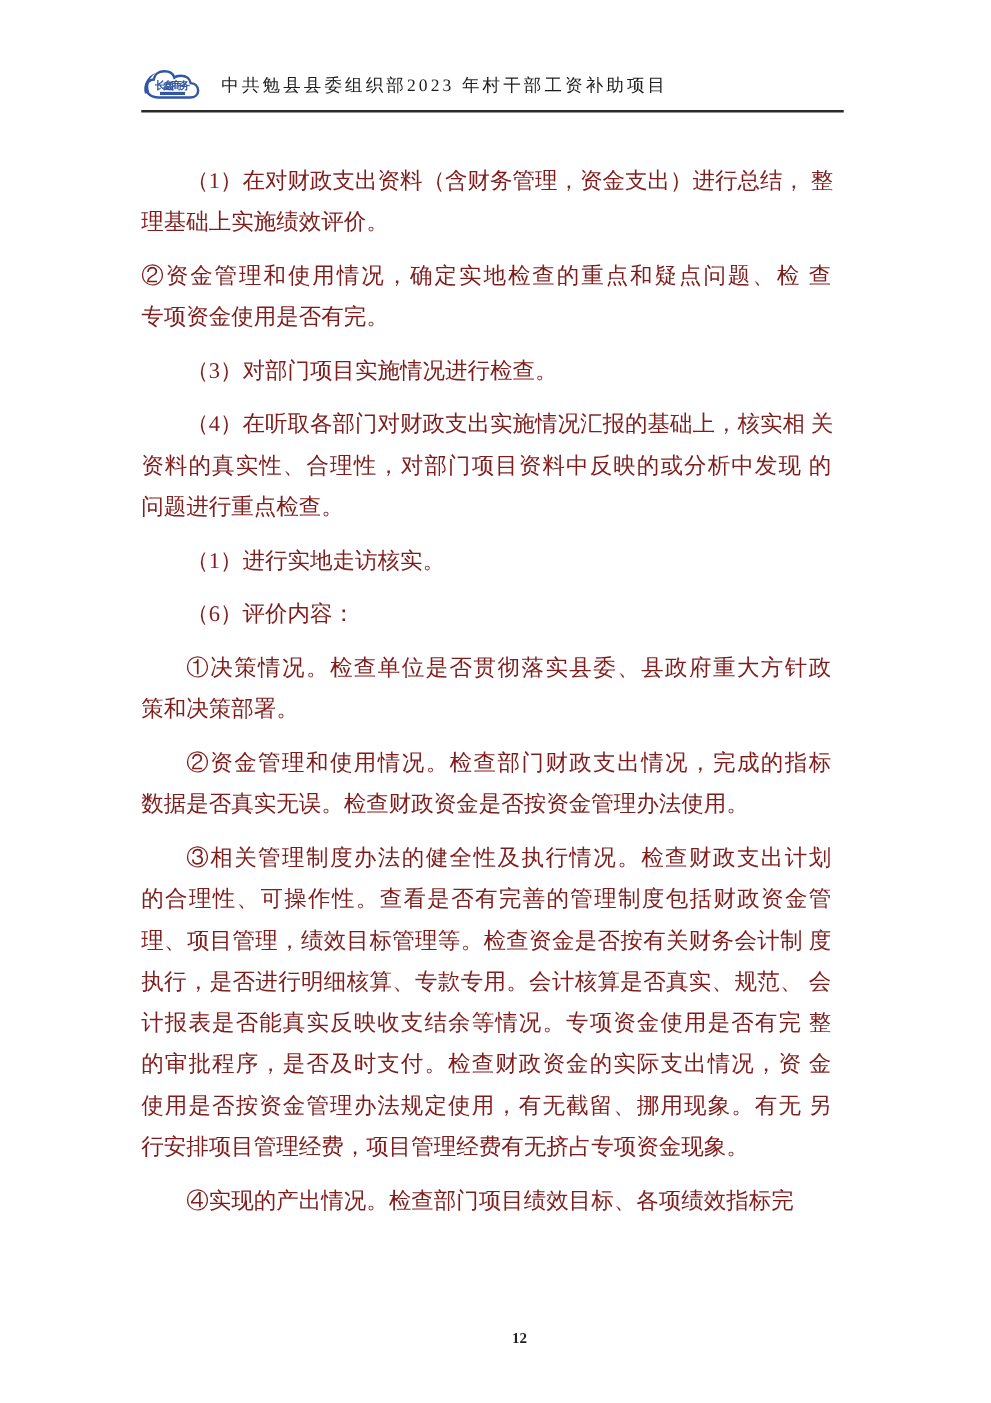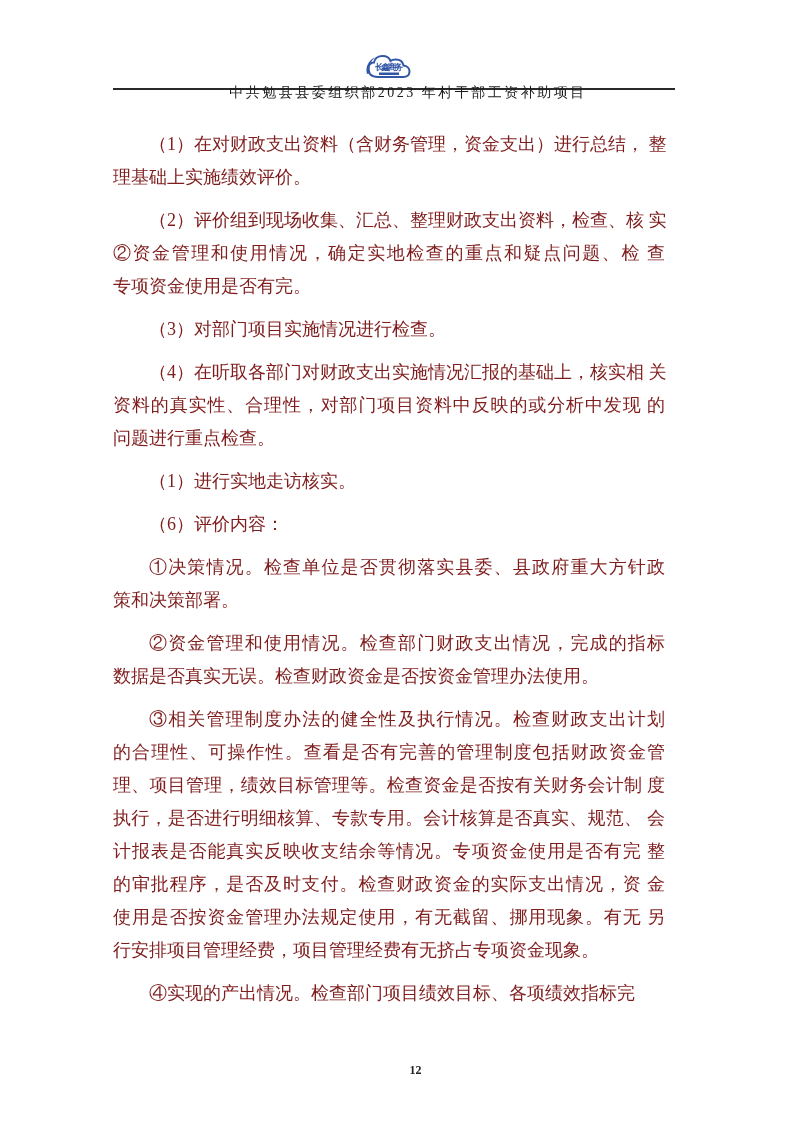--- a/index.html
+++ b/index.html
@@ -21,30 +21,29 @@
   .header {
     position: absolute;
     left: 113px;
     top: 52px;
     width: 562px;
   }
   .header-row {
     display: flex;
     align-items: center;
     height: 34px;
-    flex-direction: column;
   }
   .logo {
     width: 60px;
     height: 32px;
     flex: 0 0 auto;
     position: relative;
   }
   .header-title {
-    margin-left: 28px;
+    margin-left: 4px;
     font-size: 14px;
     letter-spacing: 2.5px;
     color: #1c1c1c;
     white-space: nowrap;
   }
   .header-rule {
     margin-top: 2px;
     height: 2px;
     background: #2a2a2a;
     width: 562px;
@@ -113,21 +112,20 @@
     </div>
     <div class="header-rule"></div>
   </div>
 
   <div class="doc-body">
       <p class="para">
         <span class="line first stretch">（1）在对财政支出资料（含财务管理，资金支出）进行总结， 整</span>
         <span class="line">理基础上实施绩效评价。</span>
       </p>
       <p class="para">
-        <span class="line first stretch">（2）评价组到现场收集、汇总、整理财政支出资料，检查、核 实</span>
         <span class="line stretch">②资金管理和使用情况，确定实地检查的重点和疑点问题、检 查</span>
         <span class="line">专项资金使用是否有完。</span>
       </p>
       <p class="para">
         <span class="line first">（3）对部门项目实施情况进行检查。</span>
       </p>
       <p class="para">
         <span class="line first stretch">（4）在听取各部门对财政支出实施情况汇报的基础上，核实相 关</span>
         <span class="line stretch">资料的真实性、合理性，对部门项目资料中反映的或分析中发现 的</span>
         <span class="line">问题进行重点检查。</span>

